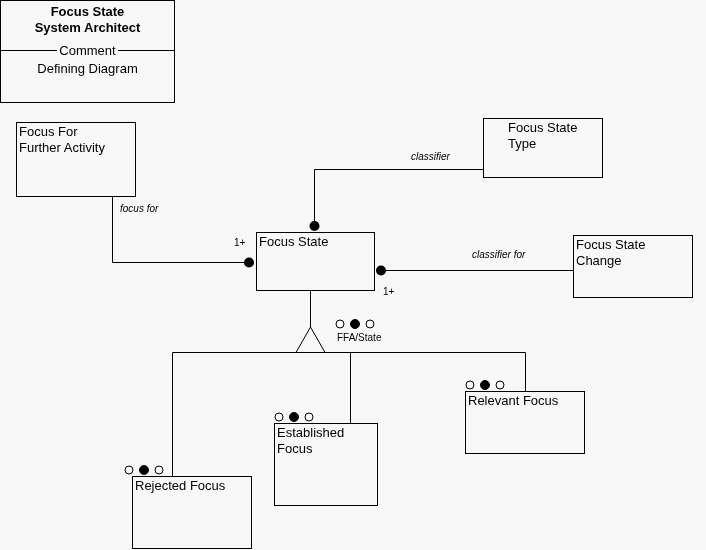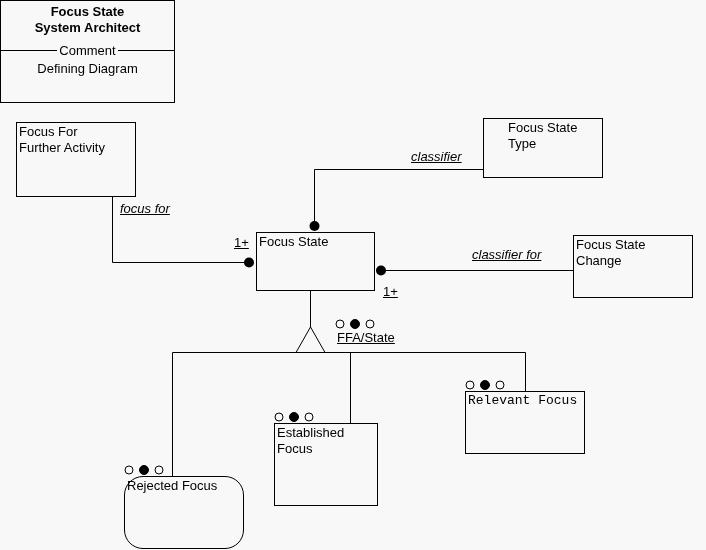--- a/index.html
+++ b/index.html
@@ -8,21 +8,21 @@
     background: #f8f8f8;
     font-family: "Liberation Sans", sans-serif;
     color: #000;
   }
   #canvas { position: absolute; left: 0; top: 0; width: 706px; height: 550px; }
   .box {
     position: absolute; border: 1px solid #000; background: #f8f8f8;
     box-sizing: border-box; font-size: 13px; line-height: 16px;
     padding: 1px 2px; white-space: pre-line;
   }
-  .lbl { position: absolute; font-size: 13px; line-height: 15px; white-space: nowrap; text-decoration: underline; }
+  .lbl { position: absolute; font-size: 10px; line-height: 15px; white-space: nowrap; }
   .it { font-style: italic; }
   .header-box {
     position: absolute; left: 0; top: 0; width: 175px; height: 103px;
     border: 1px solid #000; box-sizing: border-box; background: #f8f8f8;
     text-align: center; font-size: 13px;
   }
   .hb { font-weight: bold; line-height: 16px; }
   .hb.first { margin-top: 3px; }
   .comment-row { display: flex; align-items: center; margin-top: 7px; line-height: 15px; }
   .comment-row .rule { flex: 1; border-top: 1px solid #000; height: 0; }
@@ -88,22 +88,22 @@
   </div>
   <div class="defining">Defining Diagram</div>
 </div>
 
 <div class="box" style="left:16px;top:122px;width:120px;height:75px;">Focus For
 Further Activity</div>
 <div class="box" style="left:483px;top:118px;width:120px;height:60px;padding-left:24px;">Focus State Type</div>
 <div class="box" style="left:256px;top:232px;width:119px;height:59px;">Focus State</div>
 <div class="box" style="left:573px;top:235px;width:120px;height:63px;">Focus State
 Change</div>
-<div class="box" style="left:465px;top:391px;width:120px;height:63px;font-family:Liberation Mono, monospace;">Relevant Focus</div>
+<div class="box" style="left:465px;top:391px;width:120px;height:63px;">Relevant Focus</div>
 <div class="box" style="left:274px;top:423px;width:104px;height:83px;">Established Focus</div>
-<div class="box" style="left:124px;top:476px;width:120px;height:73px;border-radius:19px;">Rejected Focus</div>
+<div class="box" style="left:132px;top:476px;width:120px;height:73px;">Rejected Focus</div>
 
 <div class="lbl it" style="left:120px;top:201px;">focus for</div>
 <div class="lbl" style="left:234px;top:235px;">1+</div>
 <div class="lbl it" style="left:411px;top:149px;">classifier</div>
 <div class="lbl it" style="left:472px;top:247px;">classifier for</div>
 <div class="lbl" style="left:383px;top:284px;">1+</div>
 <div class="lbl" style="left:337px;top:330px;text-align:right;">FFA/State</div>
 
 </body></html>

